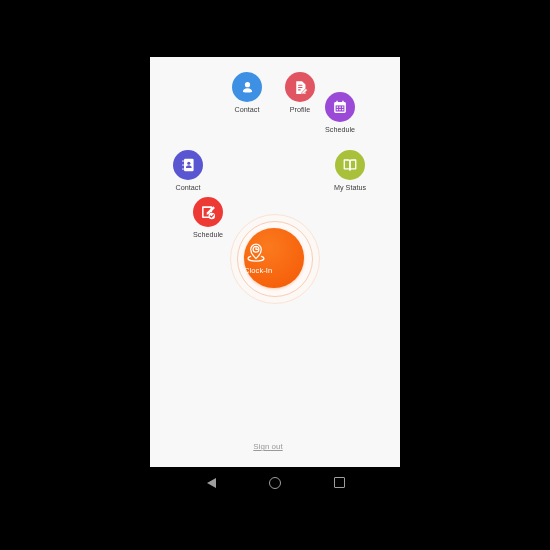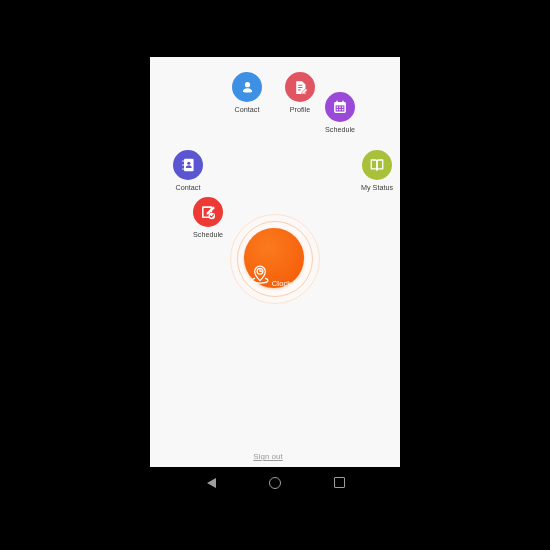--- a/index.html
+++ b/index.html
@@ -70,22 +70,22 @@
   .clockin {
     position: absolute;
     left: 94px;
     top: 171px;
     width: 60px;
     height: 60px;
     border-radius: 50%;
     background: #f96a13;
     background: radial-gradient(circle at 40% 32%, #fb7a1e 0%, #f6620c 72%, #ef5a06 100%);
     display: flex;
-    flex-direction: row;
-    align-items: flex-end;
+    flex-direction: column;
+    align-items: flex-start;
     justify-content: center;
     box-shadow: 0 1px 3px rgba(230,90,10,0.30);
     cursor: pointer;
   }
   .clockin svg { display: block; margin-bottom: 1px; }
   .clockin-label {
     color: #ffffff;
     font-size: 7.5px;
     line-height: 9px;
     letter-spacing: 0.1px;
@@ -120,21 +120,20 @@
     text-align: center;
   }
 
   
   #signout-wrap {
     position: absolute;
     left: 0;
     top: 378px;
     width: 236px;
     text-align: center;
-    margin-top: 10px;
   }
   #signout {
     font-size: 8px;
     color: #9a9a9a;
     text-decoration: underline;
     cursor: pointer;
   }
 
   
   #navbar {
@@ -242,21 +241,21 @@
               <circle cx="13.2" cy="9.4" r="2.4" fill="#5a55d0"></circle>
               <path d="M13.2 12.2c-2.5 0-4.2 1.5-4.2 3v1.2h8.4v-1.2c0-1.5-1.7-3-4.2-3z" fill="#5a55d0"></path>
               <rect x="3" y="5.2" width="3" height="1.7" rx="0.8"></rect>
               <rect x="3" y="11.2" width="3" height="1.7" rx="0.8"></rect>
               <rect x="3" y="17.2" width="3" height="1.7" rx="0.8"></rect>
             </svg>
           </div>
           <div class="label">Contact</div>
         </div>
 
-        <div class="tile" style="left:227px; top:93px;">
+        <div class="tile" style="left:200px; top:93px;">
           <div class="bubble" style="background:#a8c03a">
             <svg width="16" height="16" viewBox="0 0 24 24" fill="none" stroke="#ffffff" stroke-width="2" stroke-linejoin="round">
               <path d="M3.4 4.5h6.2a2.4 2.4 0 0 1 2.4 2.4v12.6a1.8 1.8 0 0 0-1.8-1.8H3.4z"></path>
               <path d="M20.6 4.5h-6.2a2.4 2.4 0 0 0-2.4 2.4v12.6a1.8 1.8 0 0 1 1.8-1.8h6.8z"></path>
             </svg>
           </div>
           <div class="label">My Status</div>
         </div>
 
         <div class="tile" style="left:58px; top:140px;">

